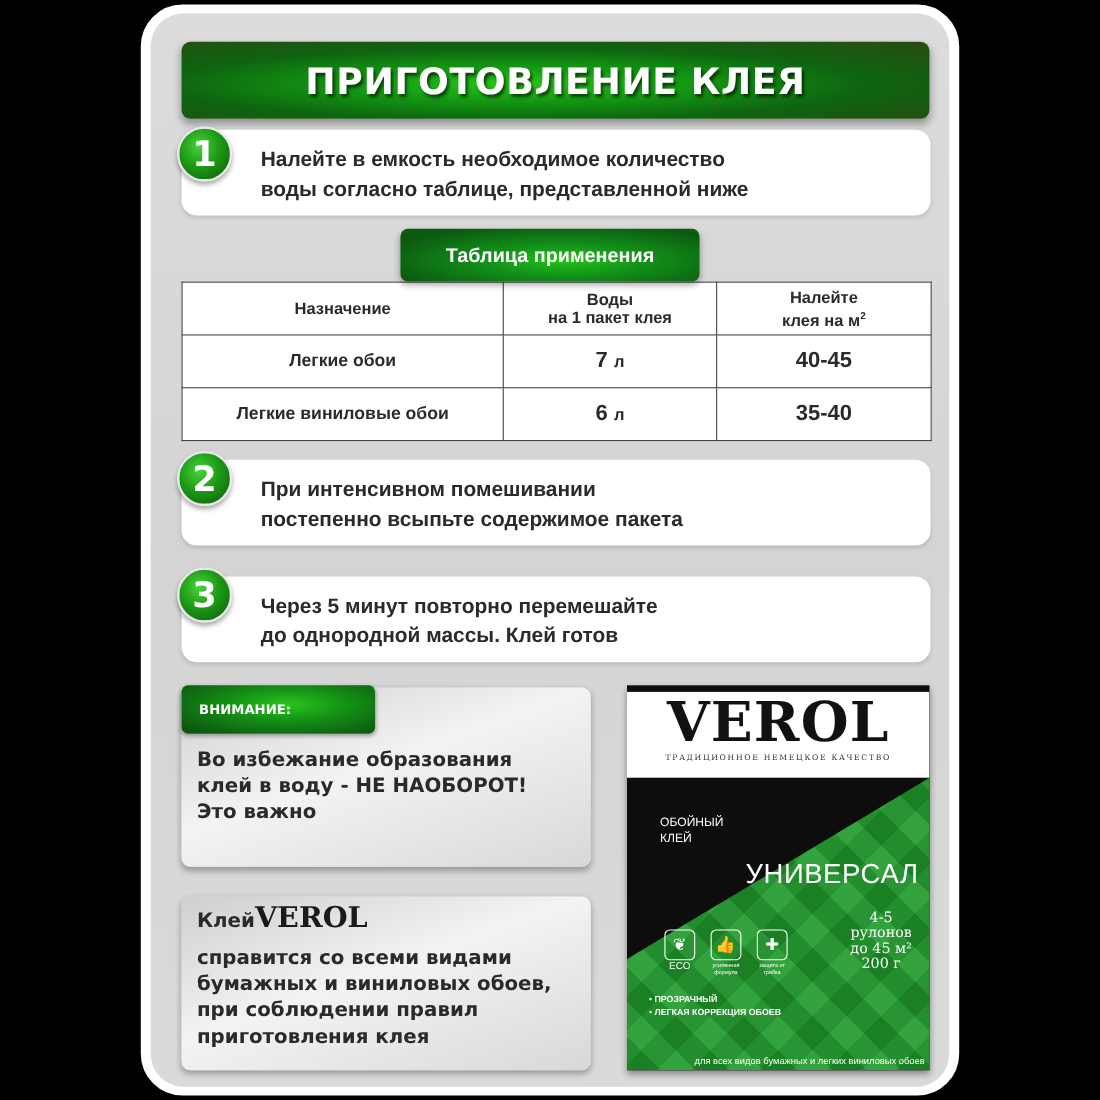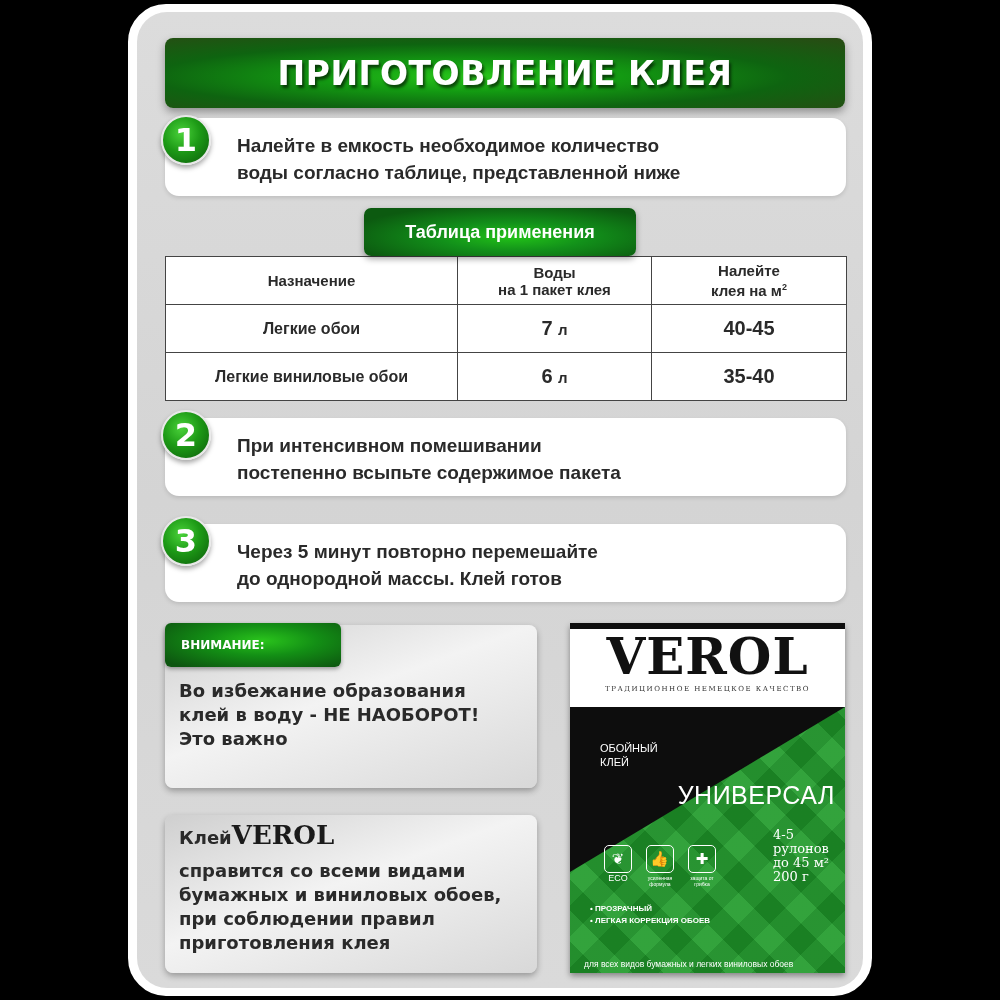--- a/index.html
+++ b/index.html
@@ -124,37 +124,37 @@
     }
     .pkg-sub {
       position: absolute; left: 30px; top: 118px; color: #fff;
       font-family: "Liberation Sans", sans-serif; font-size: 11px; line-height: 14px;
     }
     .pkg-name {
       position: absolute; left: 0; right: 10px; top: 158px; text-align: right; color: #fff;
       font-family: "Liberation Sans", sans-serif; font-size: 25px; letter-spacing: 0.5px;
     }
     .pkg-qty {
-      position: absolute; right: 16px; top: 205px; color: #fff; text-align: left;
+      position: absolute; right: 16px; top: 205px; color: #fff; text-align: center;
       font-family: "DejaVu Serif", serif; font-size: 13px; line-height: 14px;
     }
     .pkg-icons { position: absolute; left: 32px; top: 222px; display: flex; gap: 10px; }
     .pkg-icon { width: 32px; text-align: center; color: #fff; }
     .pkg-icon .box {
       width: 28px; height: 28px; margin: 0 auto; border: 1.5px solid #fff; border-radius: 5px;
       display: flex; align-items: center; justify-content: center; font-size: 15px;
     }
     .pkg-icon .lbl { font-size: 5px; line-height: 6px; margin-top: 2px; font-family: "Liberation Sans", sans-serif; }
     .pkg-icon .lbl.eco { font-size: 9px; }
     .pkg-bullets {
       position: absolute; left: 20px; top: 280px; color: #fff;
       font-family: "Liberation Sans", sans-serif; font-size: 8px; line-height: 12px; font-weight: bold;
     }
     .pkg-bottom {
-      position: absolute; left: 0; top: 336px; width: 318px; color: #fff;
+      position: absolute; left: 0; top: 336px; width: 318px; text-align: center; color: #fff;
       font-family: "Liberation Sans", sans-serif; font-size: 8.5px; padding-left: 14px;
     }
   </style>
 </head>
 <body>
 
 <div class="frame"></div>
 <div class="card"></div>
 
 <div class="title-banner">

